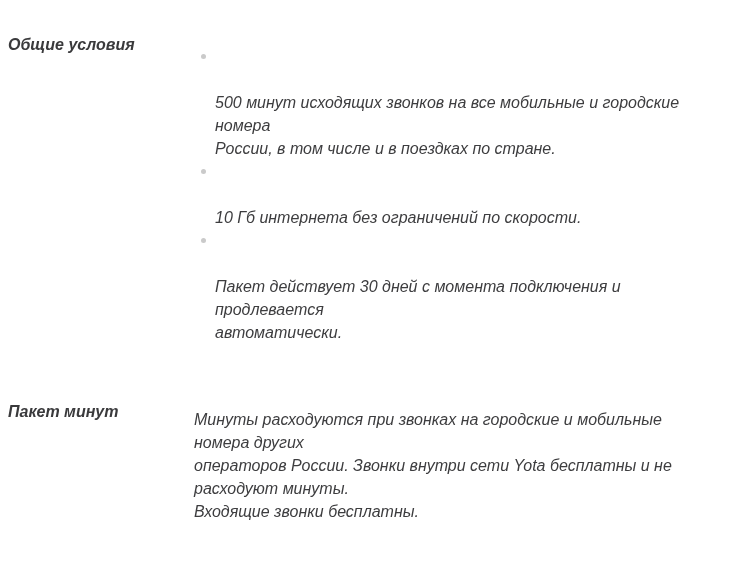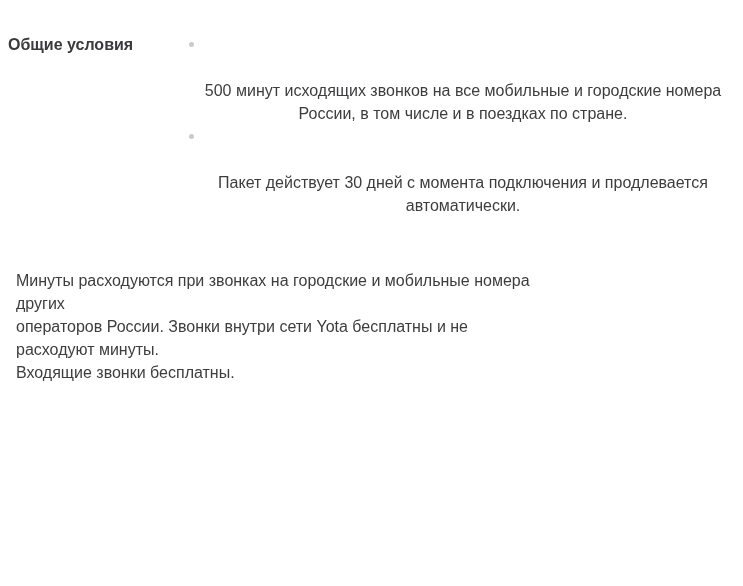--- a/index.html
+++ b/index.html
@@ -12,20 +12,21 @@
     width: 743px;
     height: 586px;
     box-sizing: border-box;
     padding: 33px 18px 0 8px;
     overflow: hidden;
     background: #ffffff;
     font-family: "Liberation Sans", "DejaVu Sans", sans-serif;
     font-size: 16px;
     line-height: 23px;
     color: #3d3d3f;
+    font-style: italic;
   }
   .section {
     display: flex;
     align-items: flex-start;
   }
   .section-general {
     margin-bottom: 44px;
   }
   .section-title {
     width: 178px;
@@ -42,23 +43,22 @@
   }
   .section-content p {
     margin: 8px;
     white-space: pre-line;
   }
   .intro-paragraph {
     margin-bottom: 28px !important;
   }
   ul.bullet-list {
     list-style: none;
-    margin: 0;
+    margin: 12px;
     padding: 0;
-    text-align: center;
   }
   ul.bullet-list li {
     position: relative;
     padding-left: 17px;
     white-space: pre-line;
   }
   .dot {
     position: absolute;
     left: 3px;
     top: 9px;
@@ -77,28 +77,33 @@
     <h3 class="section-title">Общие условия</h3>
     <div class="section-content">
       <ul class="bullet-list">
         <li>
           <span class="dot"></span>
           <span>500 минут исходящих звонков на все мобильные и городские номера
 России, в том числе и в поездках по стране.</span>
         </li>
         <li>
           <span class="dot"></span>
+          <span>10 Гб интернета без ограничений по скорости.</span>
+        </li>
+        <li>
+          <span class="dot"></span>
           <span>Пакет действует 30 дней с момента подключения и продлевается
 автоматически.</span>
         </li>
       </ul>
     </div>
   </section>
 
   <section class="section section-minutes">
+    <h3 class="section-title">Пакет минут</h3>
     <div class="section-content">
       <p class="intro-paragraph">Минуты расходуются при звонках на городские и мобильные номера других
 операторов России. Звонки внутри сети Yota бесплатны и не расходуют минуты.
 Входящие звонки бесплатны.</p>
 
     </div>
   </section>
 
 </div>
 

